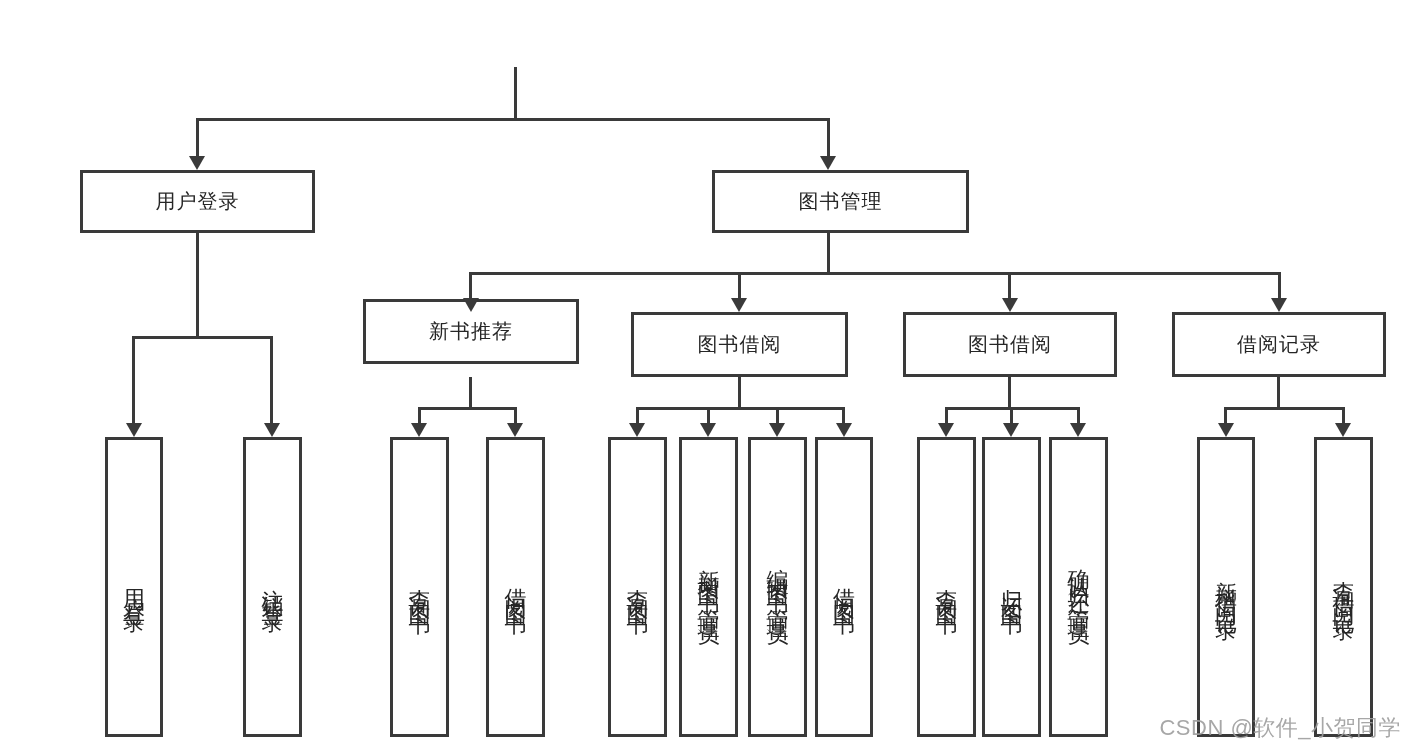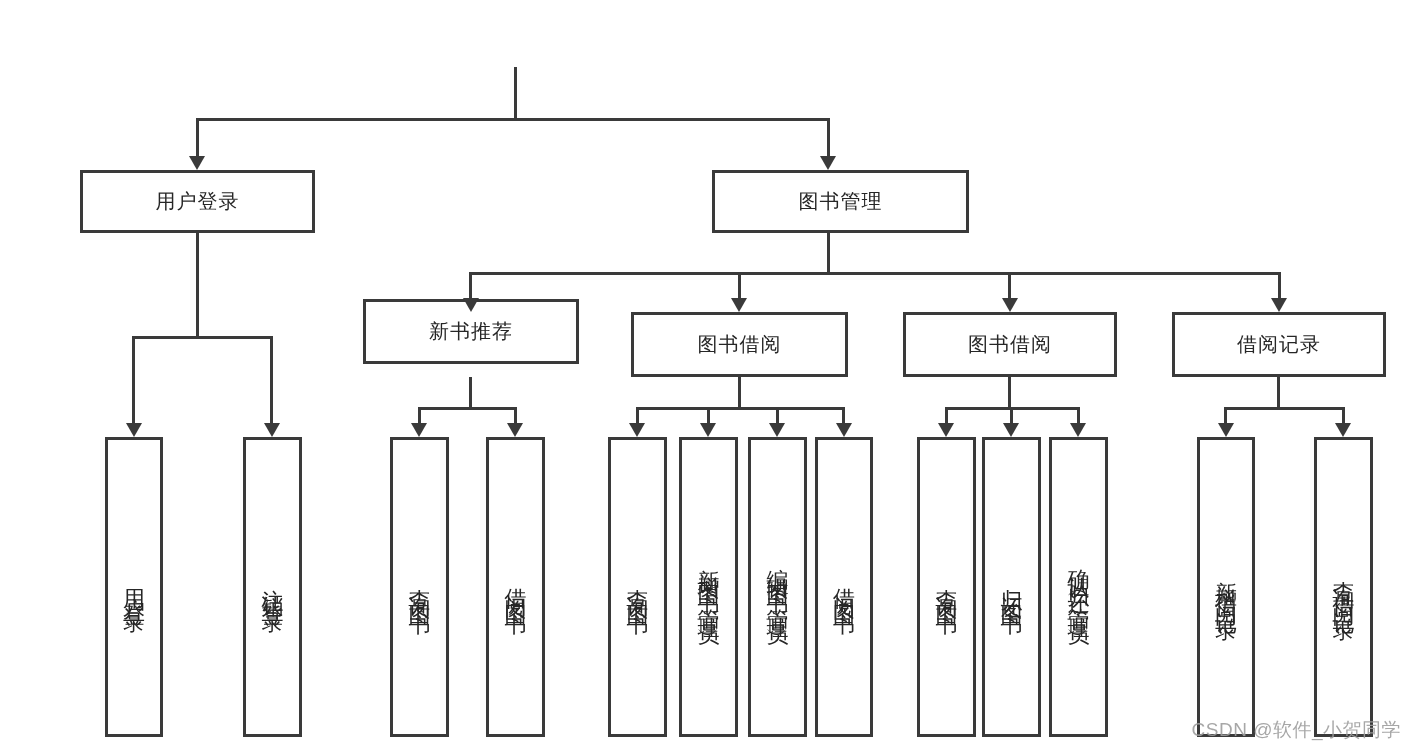--- a/index.html
+++ b/index.html
@@ -47,21 +47,21 @@
     position: absolute;
     width: 0; height: 0;
     border-left: 8px solid transparent;
     border-right: 8px solid transparent;
     border-top: 14px solid var(--line);
   }
   .watermark {
     position: absolute;
     right: 4px;
     bottom: 4px;
-    font-size: 19px;
+    font-size: 22px;
     color: var(--watermark);
     letter-spacing: 0.5px;
     z-index: 5;
     opacity: 0.9;
     margin-top: 8px;
   }
 </style>
 </head>
 <body>
 

